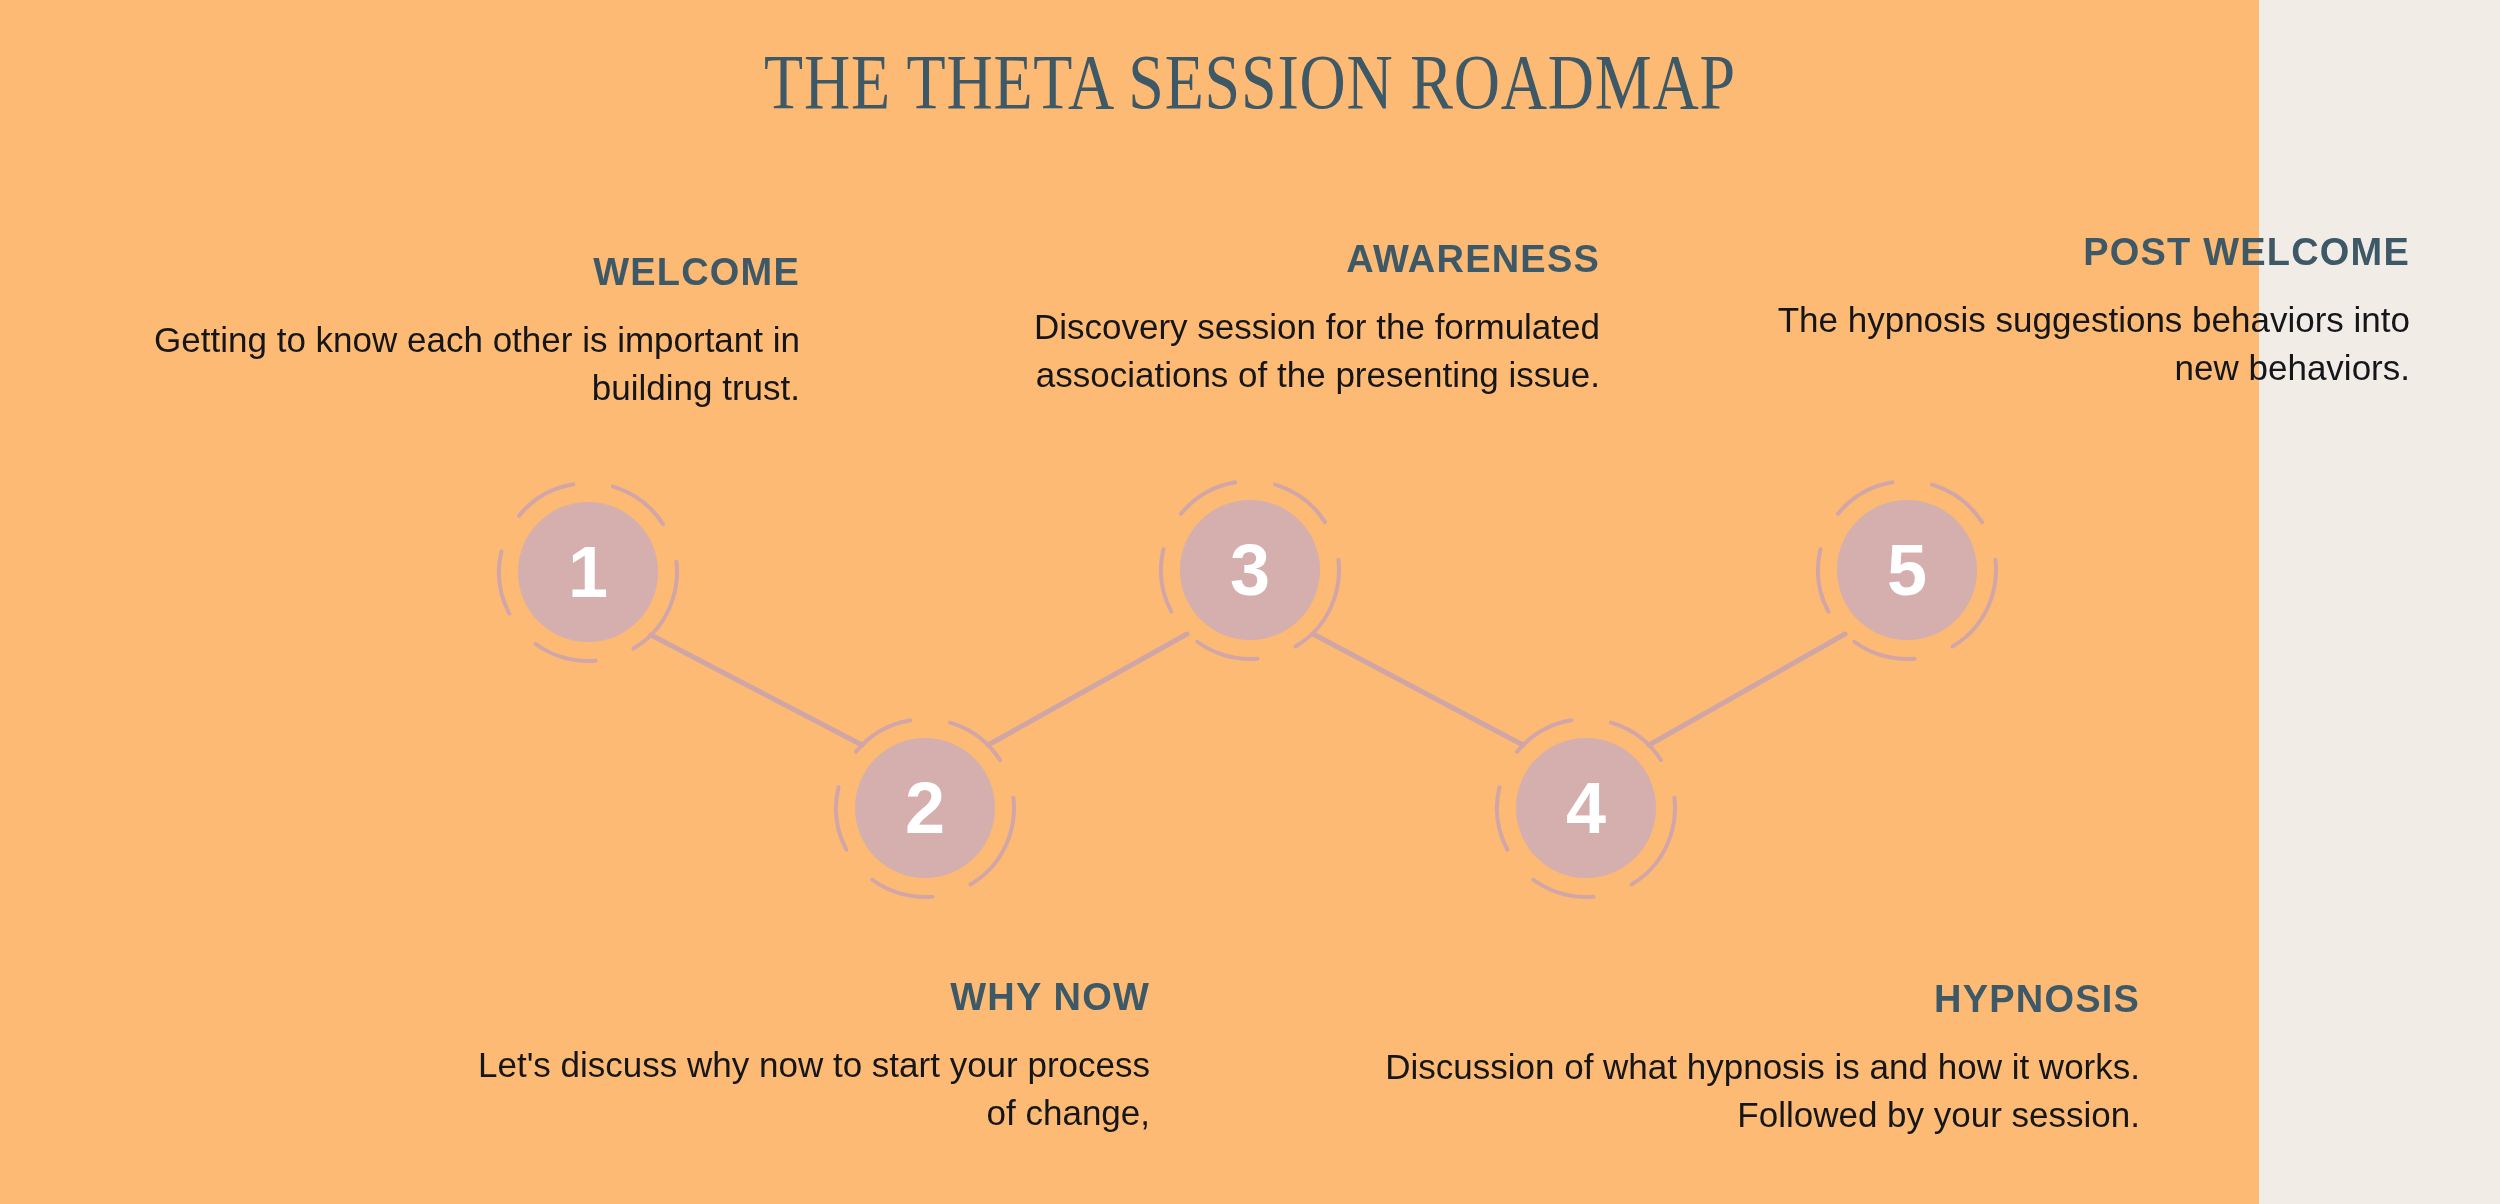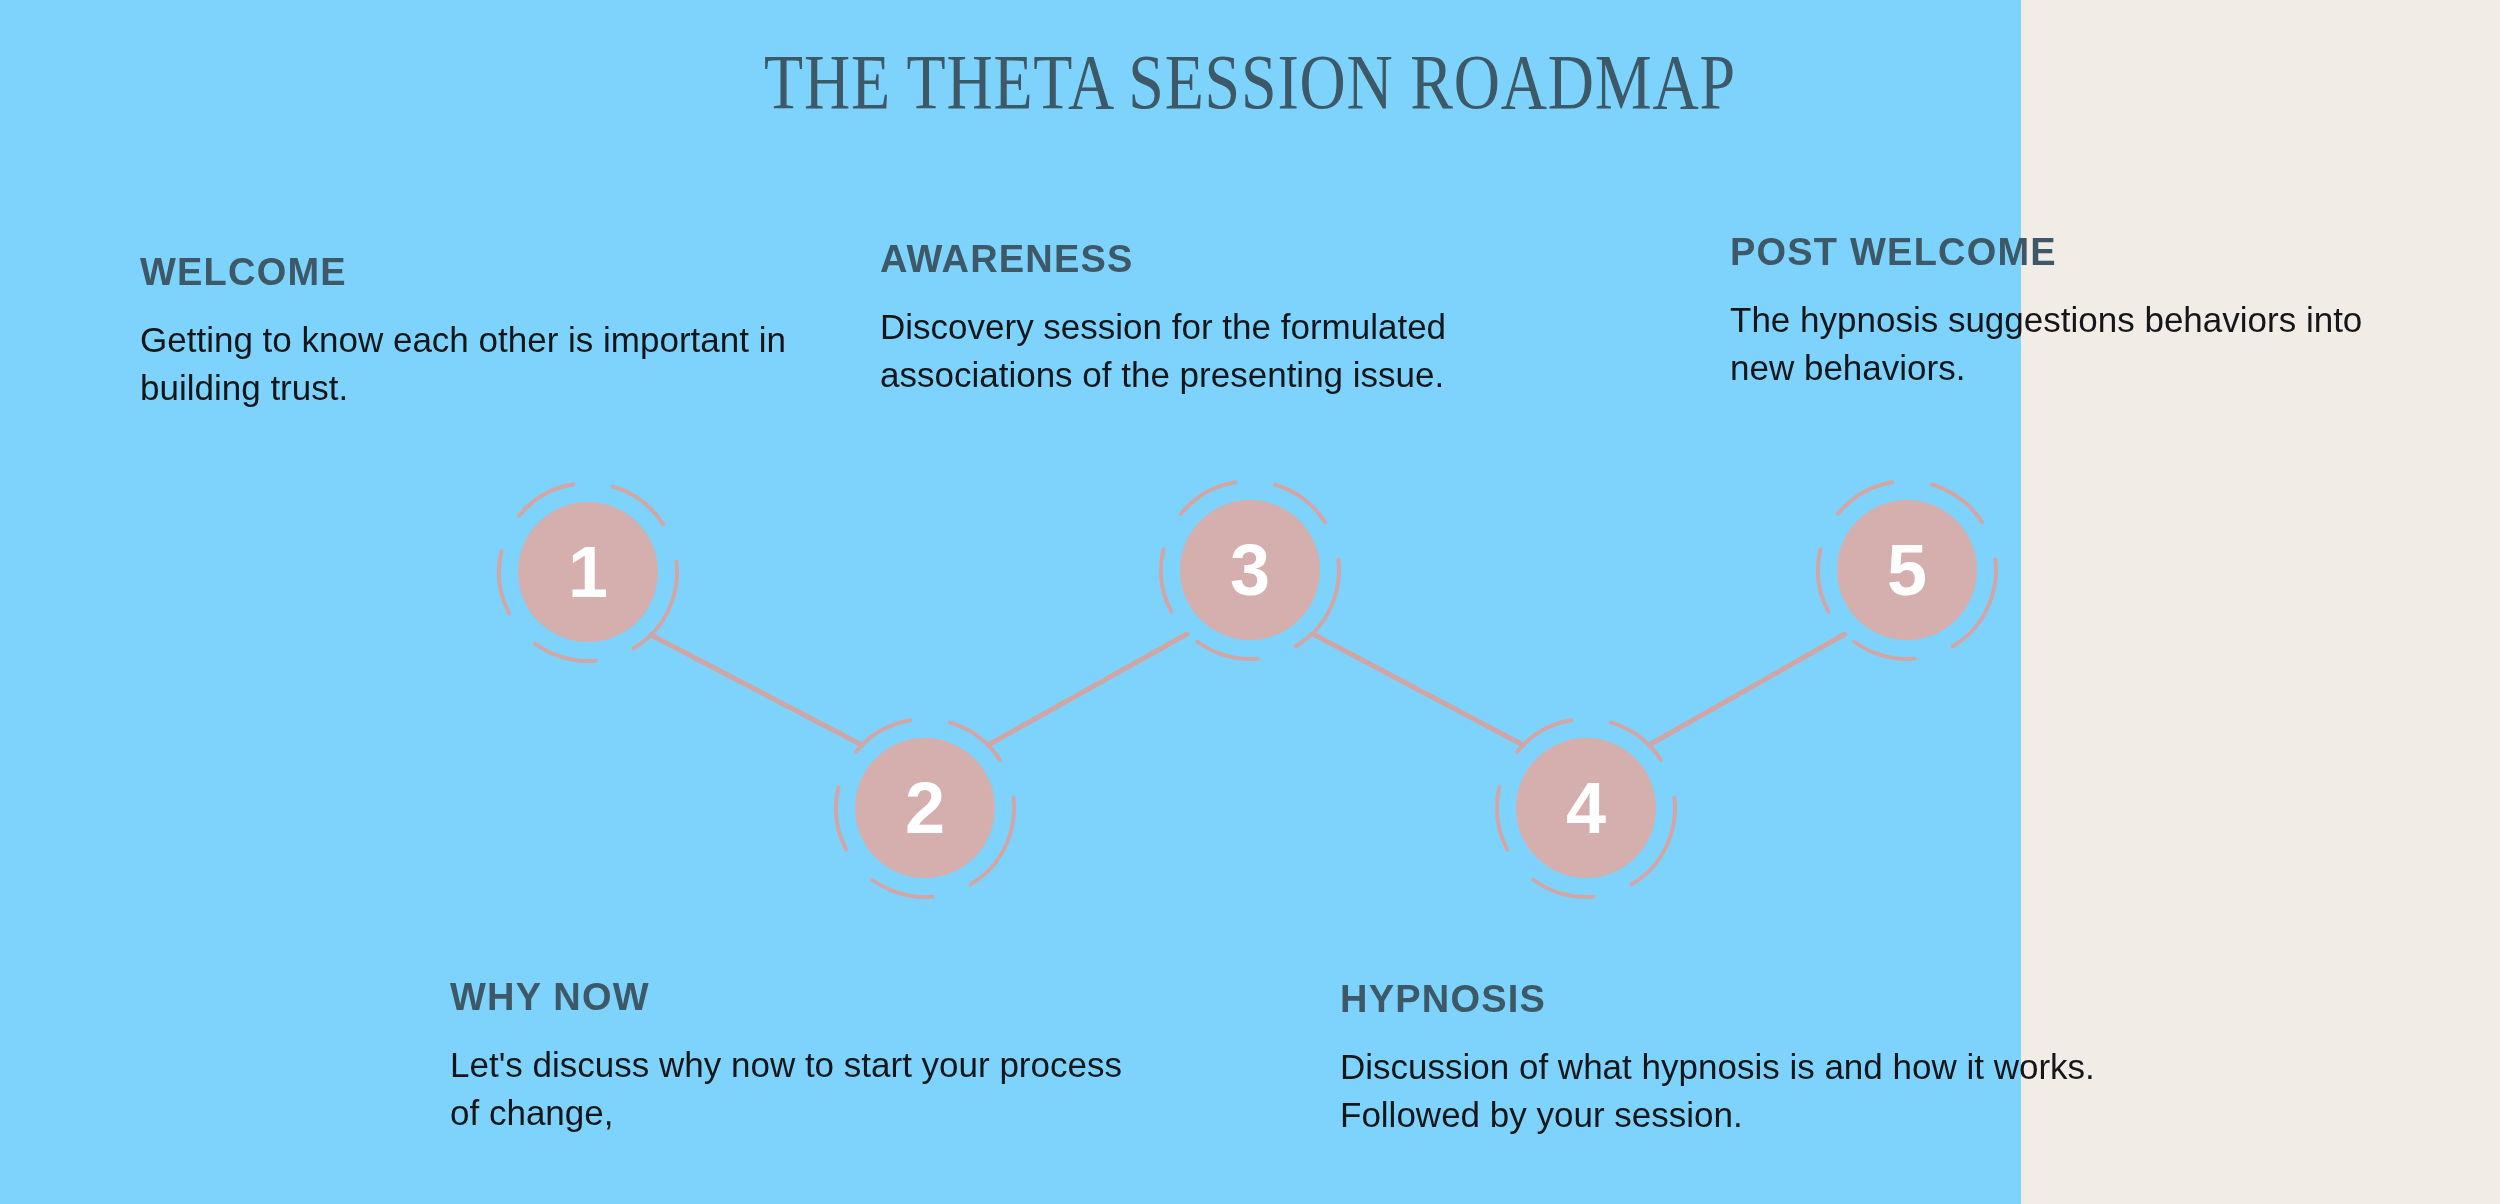--- a/index.html
+++ b/index.html
@@ -9,23 +9,23 @@
   body {
     width: 2500px;
     height: 1204px;
     background: #f2ece7;
     font-family: "Liberation Sans", sans-serif;
     overflow: hidden;
     position: relative;
   }
   #canvas {
     position: relative;
-    width: 2021px;
+    width: 2259px;
     height: 1204px;
-    background: #7dd3fc;
+    background: #fdba74;
   }
 
   
   .title {
     position: absolute;
     top: 38px;
     left: 0;
     width: 2500px;
     text-align: center;
     font-family: "Liberation Serif", "DejaVu Serif", serif;
@@ -65,21 +65,21 @@
     font-family: "Liberation Sans", sans-serif;
     font-weight: bold;
     font-size: 72px;
     line-height: 72px;
     letter-spacing: 0px;
   }
 
   
   .step-text {
     position: absolute;
-    text-align: left;
+    text-align: right;
   }
   .step-heading {
     color: #3d5866;
     font-family: "Liberation Sans", sans-serif;
     font-weight: bold;
     font-size: 38px;
     line-height: 44px;
     letter-spacing: 1.2px;
     margin: 0 0 22px 0;
     white-space: nowrap;

